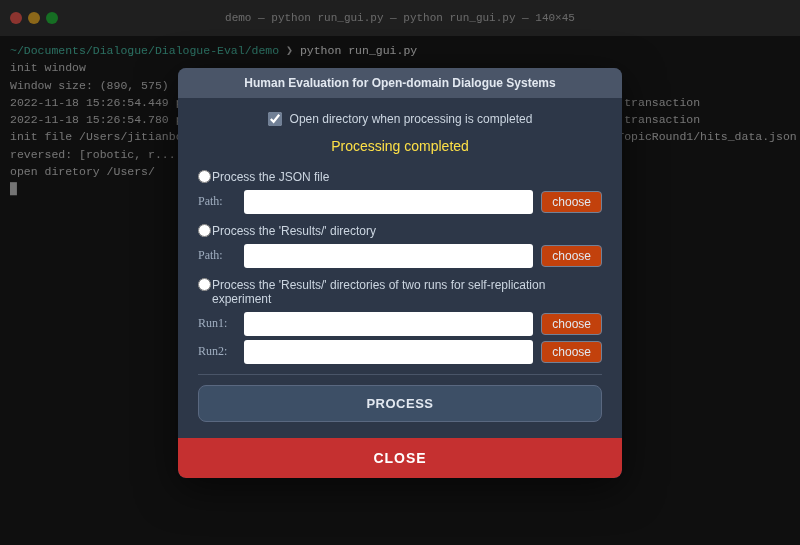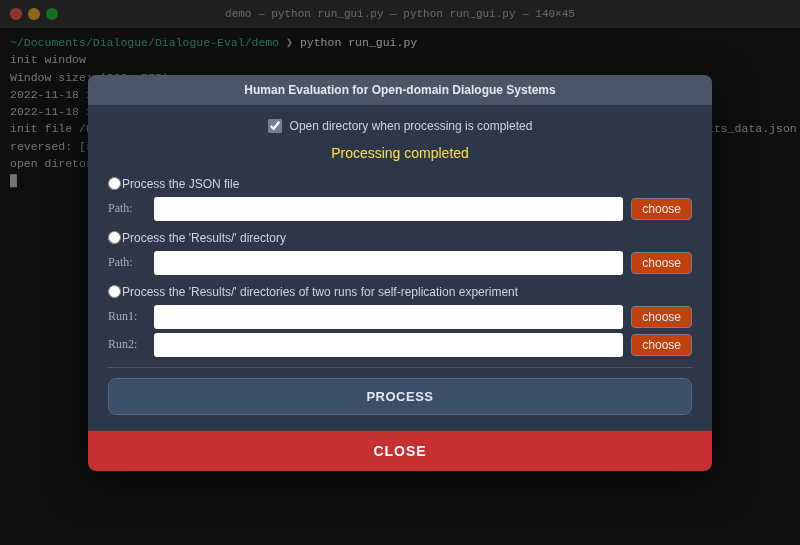--- a/index.html
+++ b/index.html
@@ -18,21 +18,21 @@
     .terminal-window {
       width: 800px;
       height: 545px;
       background: #1c1c1c;
       position: relative;
     }
 
     
     .title-bar {
       background: #3a3a3a;
-      height: 28px;
+      height: 36px;
       display: flex;
       align-items: center;
       padding: 0 10px;
       position: relative;
     }
 
     .traffic-lights {
       display: flex;
       gap: 6px;
     }
@@ -81,21 +81,21 @@
       background: rgba(0,0,0,0.45);
       display: flex;
       align-items: center;
       justify-content: center;
     }
 
     
     .dialog {
       background: #2d3748;
       border-radius: 8px;
-      width: 624px;
+      width: 444px;
       overflow: hidden;
       box-shadow: 0 10px 40px rgba(0,0,0,0.6);
     }
 
     .dialog-header {
       background: #4a5568;
       padding: 8px 16px;
       text-align: center;
       color: #e2e8f0;
       font-size: 12px;

